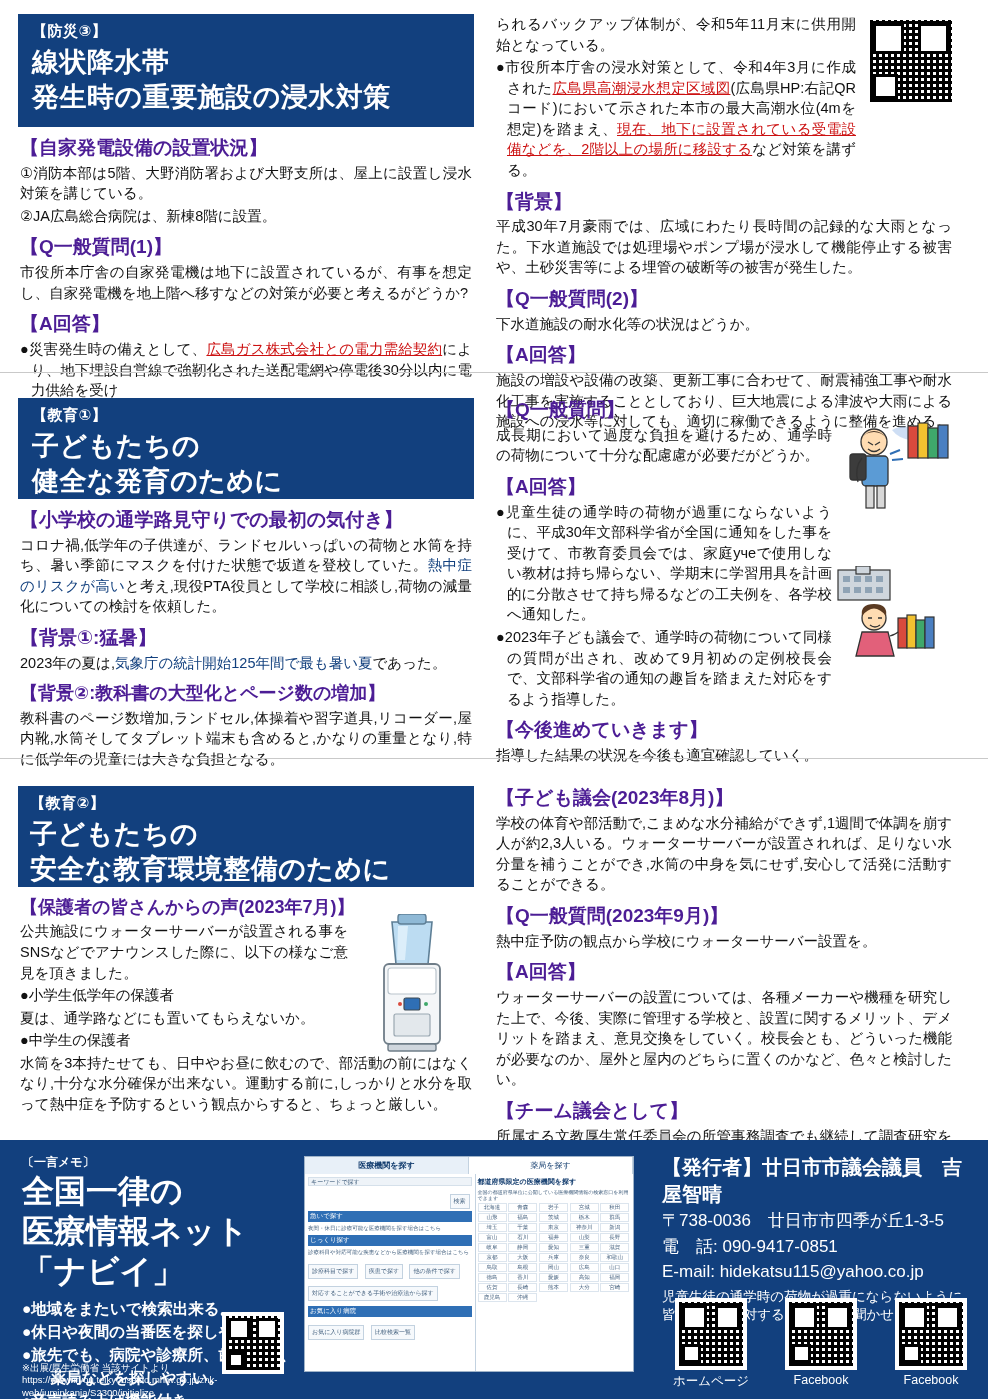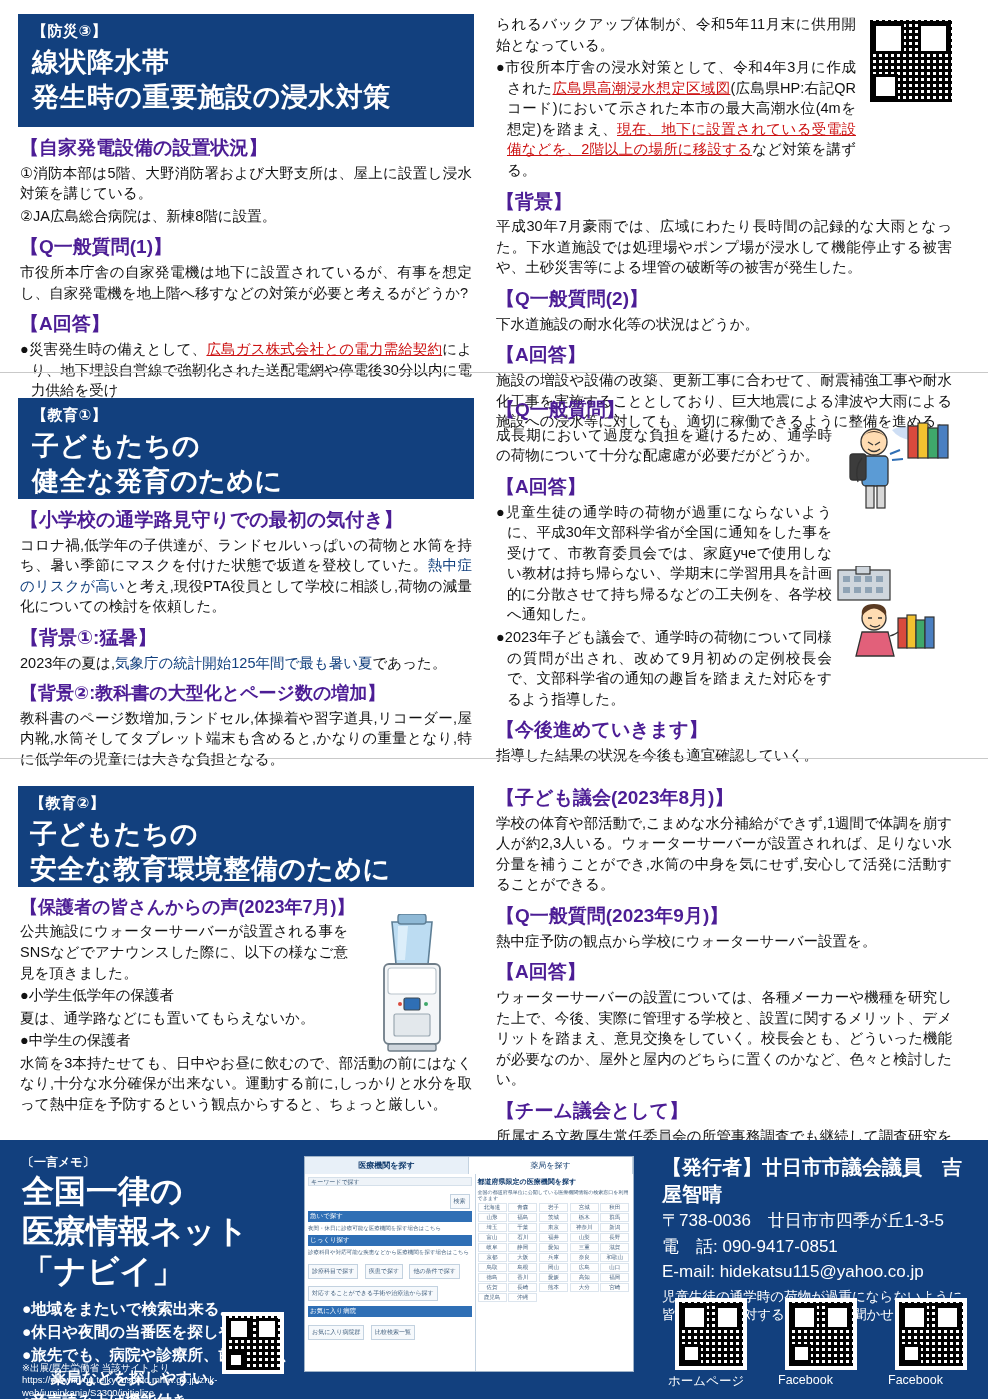--- a/index.html
+++ b/index.html
@@ -91,21 +91,21 @@
   .footer .memo-tag { font-size: 12px; font-weight: bold; }
   .footer .memo-ttl { font-size: 32px; font-weight: bold; line-height: 1.25; }
   .footer li, .footer .bul {
     font-size: 15.5px; font-weight: bold; line-height: 1.35;
     padding-left: 13px; text-indent: -13px; margin-bottom: 2px;
   }
   .footer .note { font-size: 9.5px; line-height: 1.3; }
   .footer .pub-ttl { font-size: 20px; font-weight: bold; }
   .footer .pub { font-size: 17px; line-height: 1.5; }
   .footer .msg { font-size: 13.5px; line-height: 1.35; }
-  .qrlabel { font-size: 12.5px; margin-top: 3px; }
+  .qrlabel { font-size: 12.5px; text-align: center; margin-top: 3px; }
 
   
   .shot {
     position: absolute; background: #ffffff; border: 1px solid #9fb3c8;
     overflow: hidden;
   }
   .shot .tabs { display: flex; height: 17px; }
   .shot .tab { flex: 1; font-size: 8px; color: #123c6e; display: flex;
     align-items: center; justify-content: center; border-right: 1px solid #c3d2e0; }
   .shot .tab.active { background: #e8f0f8; font-weight: bold; }

